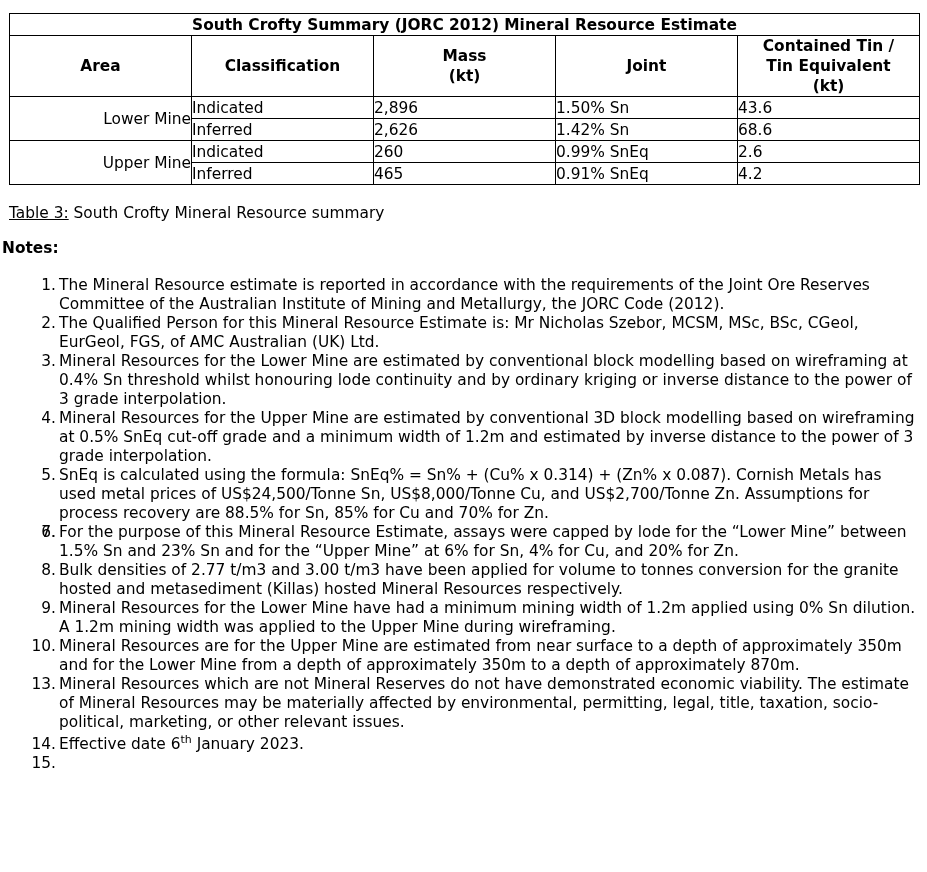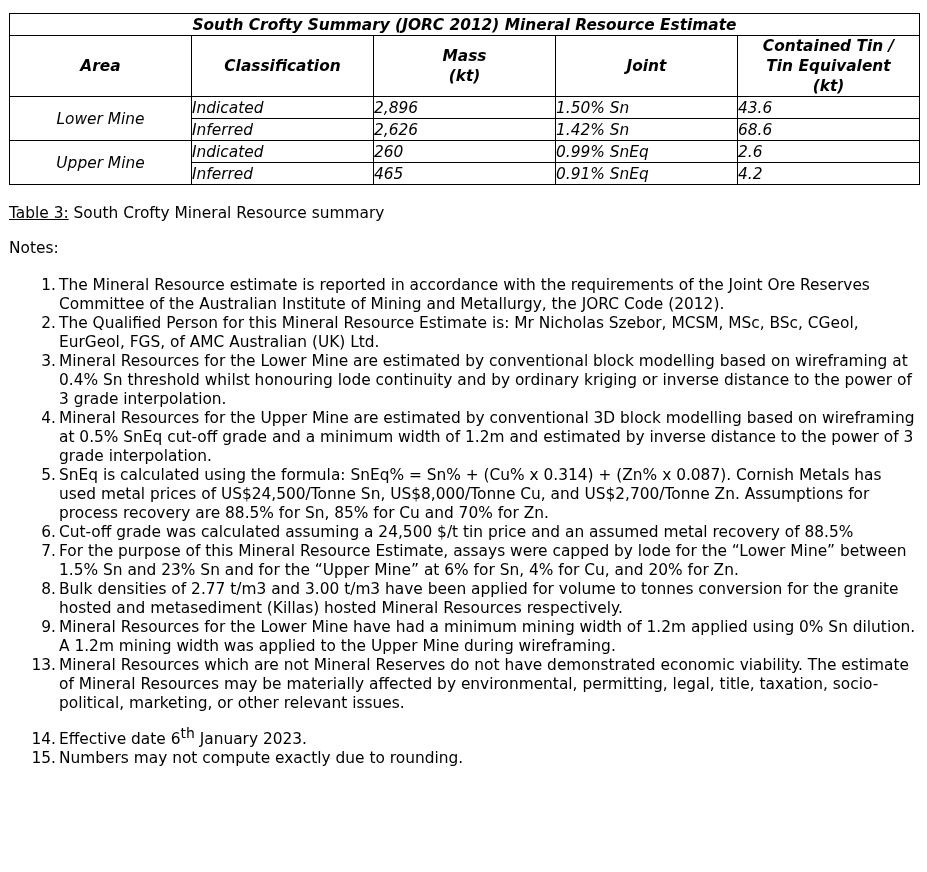--- a/index.html
+++ b/index.html
@@ -6,40 +6,39 @@
   body {
     width: 927px; height: 872px; overflow: hidden;
     font-family: "DejaVu Sans", sans-serif;
     font-size: 15.4px; color: #000;
     position: relative;
   }
   .wrap { position: absolute; left: 9px; top: 13px; width: 910px; }
   table.res {
     border-collapse: collapse; width: 910px; table-layout: fixed;
     font-size: 15.4px;
-    font-style: italic;
   }
   table.res td, table.res th {
     border: 1px solid #000; padding: 0; line-height: 20px;
   }
   th.title { font-weight: bold; text-align: center; height: 21px; line-height: 20px; }
   th.hdr { font-weight: bold; text-align: center; height: 59px; line-height: 19px; }
   td.c { text-align: left; height: 21px; line-height: 21px; }
-  td.area { text-align: center; padding-left: 1px; vertical-align: middle; }
+  td.area { text-align: right; padding-left: 1px; vertical-align: middle; }
   .caption { position: absolute; left: 9px; top: 203px; line-height: 20px; }
   .caption .lbl { text-decoration: underline; }
-  .notes-head { position: absolute; left: 9px; top: 238px; line-height: 20px; }
+  .notes-head { position: absolute; left: 2px; top: 238px; line-height: 20px; font-weight: bold; }
   ol.notes {
     position: absolute; left: 59px; top: 276px; width: 862px;
     margin: 0; padding: 0; list-style: none;
   }
   ol.notes li { position: relative; line-height: 19px; padding: 0; margin: 0; }
   ol.notes li .num { position: absolute; right: 100%; padding-right: 3px; white-space: nowrap; }
-  ol.notes li.sp14 { margin-top: 17px; }
-  sup { font-size: 14px; line-height: 0; vertical-align: 6px; }
+  ol.notes li.sp14 { margin-top: 3px; }
+  sup { font-size: 11px; line-height: 0; vertical-align: 6px; }
 </style>
 </head>
 <body>
 
 <div class="wrap">
   <table class="res">
     <colgroup>
       <col style="width:182px">
         <col style="width:182px">
         <col style="width:182px">
@@ -97,20 +96,21 @@
 <div class="caption"><span class="lbl">Table 3:</span><span> South Crofty Mineral Resource summary</span></div>
 
 <div class="notes-head">Notes:</div>
 
 <ol class="notes">
   <li><span class="num">1.</span><span>The Mineral Resource estimate is reported in accordance with the requirements of the Joint Ore Reserves Committee of the Australian Institute of Mining and Metallurgy, the JORC Code (2012).</span></li>
   <li><span class="num">2.</span><span>The Qualified Person for this Mineral Resource Estimate is: Mr Nicholas Szebor, MCSM, MSc, BSc, CGeol, EurGeol, FGS, of AMC Australian (UK) Ltd.</span></li>
   <li><span class="num">3.</span><span>Mineral Resources for the Lower Mine are estimated by conventional block modelling based on wireframing at 0.4% Sn threshold whilst honouring lode continuity and by ordinary kriging or inverse distance to the power of 3 grade interpolation.</span></li>
   <li><span class="num">4.</span><span>Mineral Resources for the Upper Mine are estimated by conventional 3D block modelling based on wireframing at 0.5% SnEq cut-off grade and a minimum width of 1.2m and estimated by inverse distance to the power of 3 grade interpolation.</span></li>
   <li><span class="num">5.</span><span>SnEq is calculated using the formula: SnEq% = Sn% + (Cu% x 0.314) + (Zn% x 0.087). Cornish Metals has used metal prices of US$24,500/Tonne Sn, US$8,000/Tonne Cu, and US$2,700/Tonne Zn. Assumptions for process recovery are 88.5% for Sn, 85% for Cu and 70% for Zn.</span></li>
-  <li><span class="num">6.</span><span>Cut-off grade was calculated assuming a 24,500 $/t tin price and an assumed metal recovery of 88.5%</span></li>
+  <li><span class="num">6.</span></li>
   <li><span class="num">7.</span><span>For the purpose of this Mineral Resource Estimate, assays were capped by lode for the “Lower Mine” between 1.5% Sn and 23% Sn and for the “Upper Mine” at 6% for Sn, 4% for Cu, and 20% for Zn.</span></li>
   <li><span class="num">8.</span><span>Bulk densities of 2.77 t/m3 and 3.00 t/m3 have been applied for volume to tonnes conversion for the granite hosted and metasediment (Killas) hosted Mineral Resources respectively.</span></li>
   <li><span class="num">9.</span><span>Mineral Resources for the Lower Mine have had a minimum mining width of 1.2m applied using 0% Sn dilution. A 1.2m mining width was applied to the Upper Mine during wireframing.</span></li>
+  <li><span class="num">10.</span><span>Mineral Resources are for the Upper Mine are estimated from near surface to a depth of approximately 350m and for the Lower Mine from a depth of approximately 350m to a depth of approximately 870m.</span></li>
   <li><span class="num">13.</span><span>Mineral Resources which are not Mineral Reserves do not have demonstrated economic viability. The estimate of Mineral Resources may be materially affected by environmental, permitting, legal, title, taxation, socio-political, marketing, or other relevant issues.</span></li>
   <li class="sp14"><span class="num">14.</span><span>Effective date 6</span><sup>th</sup><span> January 2023.</span></li>
-  <li><span class="num">15.</span><span>Numbers may not compute exactly due to rounding.</span></li>
+  <li><span class="num">15.</span></li>
 </ol>
 
 </body></html>

